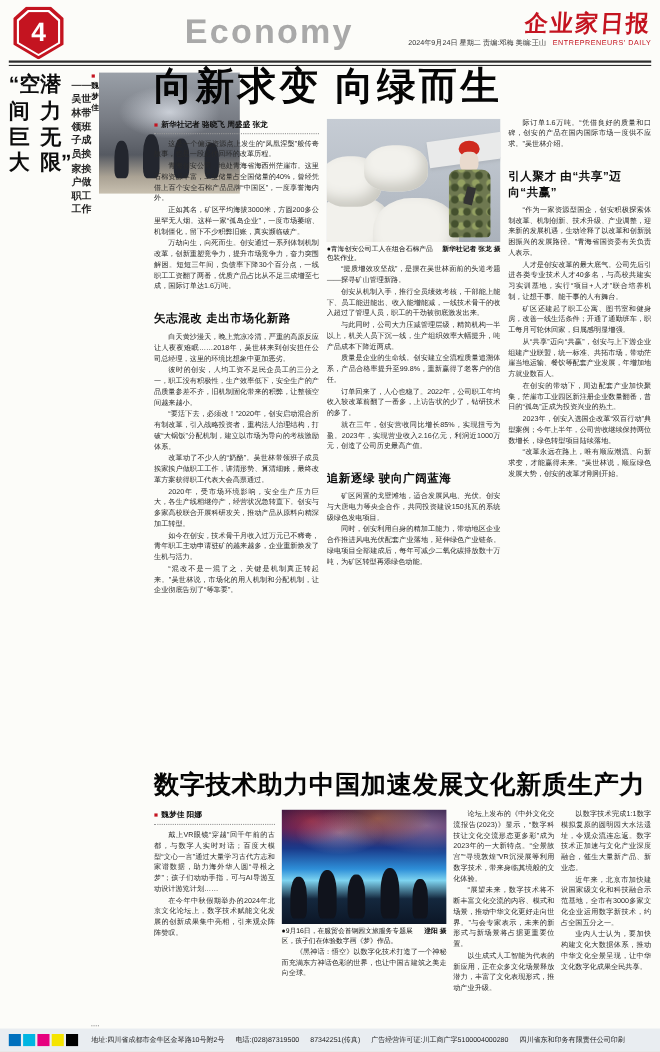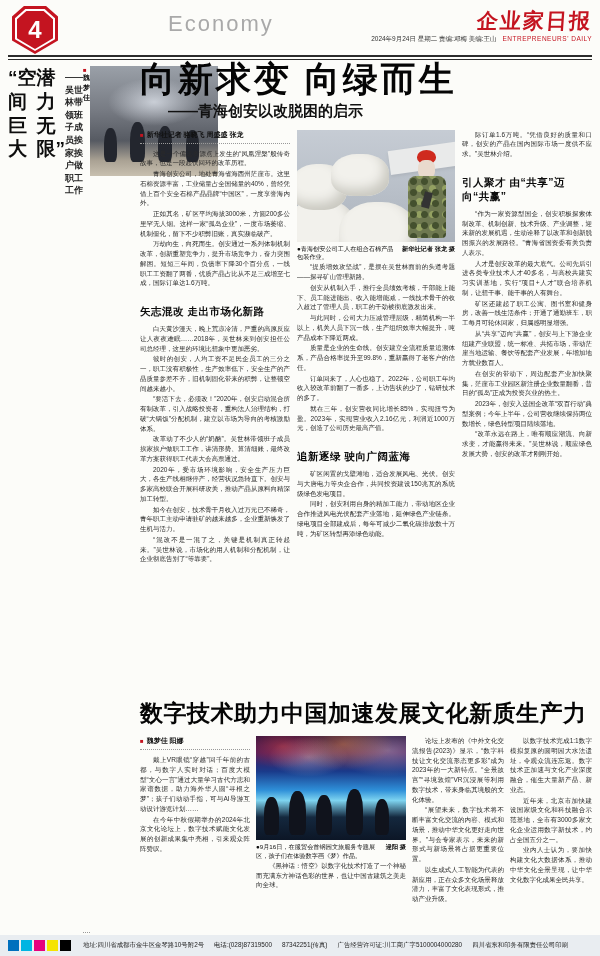--- a/index.html
+++ b/index.html
@@ -7,21 +7,21 @@
         font-family:"Liberation Sans","DejaVu Sans",sans-serif;color:#262626;overflow:hidden;}
 
   
   .hdr{position:absolute;left:10px;top:5px;right:8px;height:48px;}
   .badge,.badge-mid,.badge-in{clip-path:polygon(26% 0,74% 0,100% 22%,100% 72%,50% 100%,0 72%,0 22%);}
   .badge{position:absolute;left:2px;top:1px;width:46px;height:48px;background:#c41420;}
   .badge-mid{position:absolute;left:3px;top:3px;width:40px;height:42px;background:#fff;}
   .badge-in{position:absolute;left:2px;top:2px;width:36px;height:38px;background:#c41420;
             display:flex;align-items:center;justify-content:center;color:#fff;font-size:24px;font-weight:900;}
   .sec-cn{position:absolute;left:64px;top:10px;font-size:27px;font-weight:900;letter-spacing:5px;color:#0d0d0d;}
-  .sec-en{position:absolute;left:158px;top:6px;font-size:22px;font-weight:400;letter-spacing:2px;color:#a9a9a9;}
+  .sec-en{position:absolute;left:158px;top:6px;font-size:31px;font-weight:700;letter-spacing:2px;color:#a9a9a9;}
   .mast{position:absolute;right:0;top:2px;text-align:right;}
   .mast-cn{font-family:"Liberation Serif","DejaVu Serif",serif;font-size:21px;font-weight:900;
            color:#c41420;letter-spacing:2px;transform:skewX(-4deg);}
   .hdr-meta{position:absolute;right:0;top:30px;font-size:6.5px;color:#333;white-space:nowrap;}
   .hdr-meta .en{color:#c41420;margin-left:6px;letter-spacing:.5px;}
   .hdr-rule{position:absolute;left:8px;right:8px;top:55px;border-top:2.5px solid #2b2b2b;}
   .hdr-rule2{position:absolute;left:8px;right:8px;top:59px;border-top:1px solid #2b2b2b;}
 
   
   p.np{font-size:6.5px;line-height:1.5;text-align:justify;margin:0 0 1px;text-indent:2em;color:#2a2a2a;}
@@ -144,21 +144,20 @@
       <div class="fig f4"></div>
     </div>
     <div class="caption">
       <span class="credit">陈晔华 摄</span>
       <span>●在2024年服贸会国家会议中心综合展区的主题展示展台，中外街舞好手在表演街舞。</span>
     </div>
   </div>
 
   <div class="main-art">
     <div class="m-headline">向新求变  向绿而生</div>
-    <div class="m-sub">——青海创安以改脱困的启示</div>
     <div class="m-cols">
 
       <div class="mcol1">
         <div class="byline-row">
           <span class="red-sq">■</span><span>新华社记者 骆晓飞 周盛盛 张龙</span>
         </div>
         <div>
             <p class="np">这是一个偏远资源点上发生的“凤凰涅槃”般传奇故事，也是一段起伏回环的改革历程。</p>
             <p class="np">青海创安公司，地处青海省海西州茫崖市。这里石棉资源丰富，工业储量占全国储量的40%，曾经凭借上百个安全石棉产品品牌“中国区”，一度享誉海内外。</p>
             <p class="np">正如其名，矿区平均海拔3000米，方圆200多公里罕无人烟。这样一家“孤岛企业”，一度市场萎缩、机制僵化，留下不少积弊旧账，真实濒临破产。</p>

